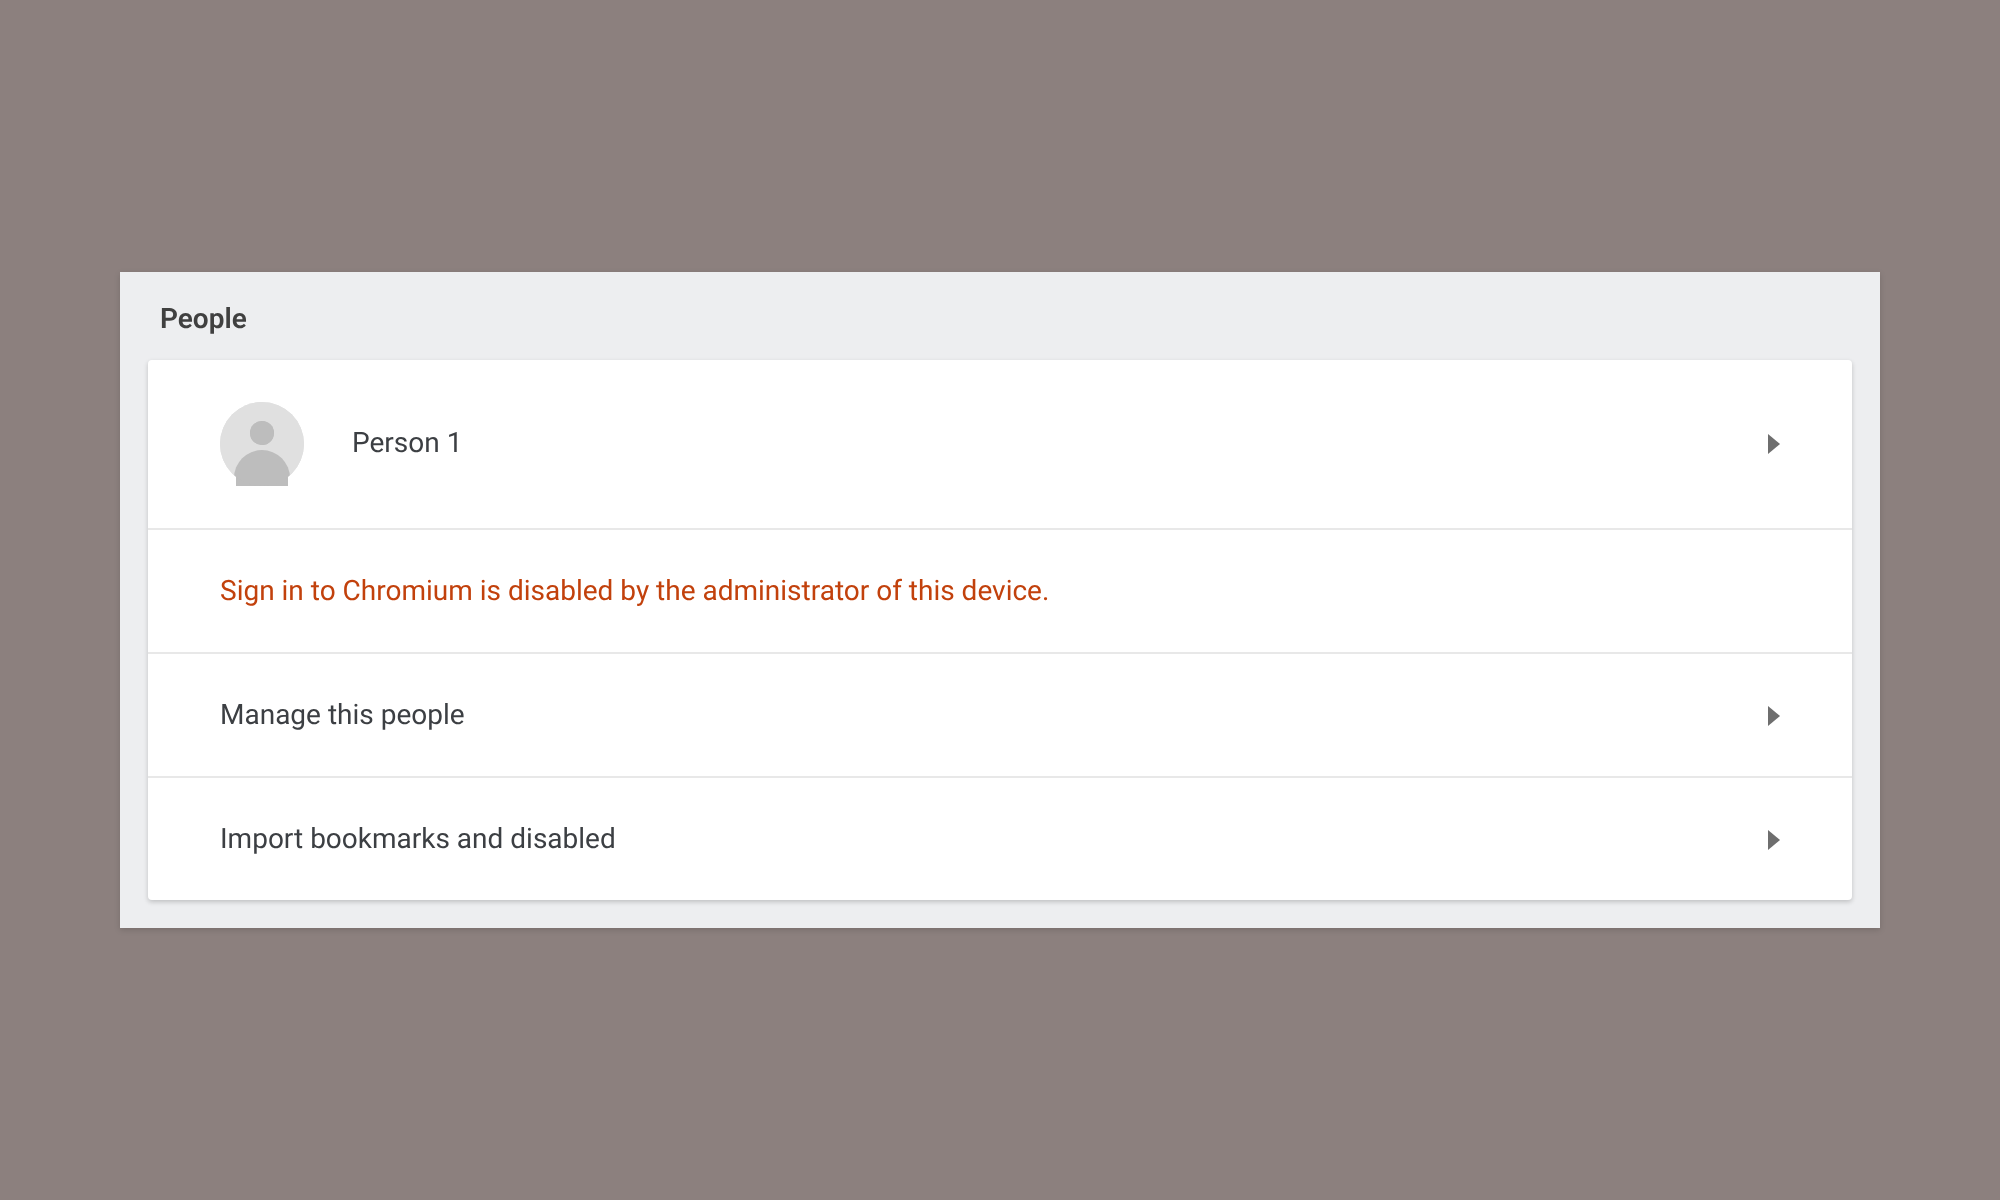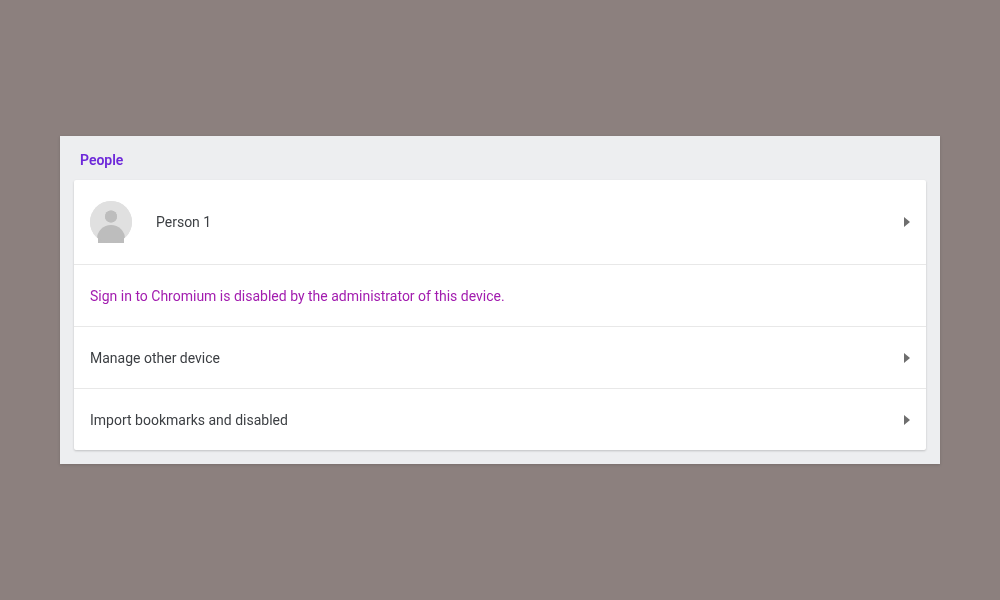--- a/index.html
+++ b/index.html
@@ -13,33 +13,33 @@
       justify-content: center;
     }
     .panel {
       width: 880px;
       background: #edeef0;
       padding: 14px;
       box-shadow: 0 1px 3px rgba(0,0,0,0.15);
     }
     .panel-title {
       font-size: 14px;
-      color: #6d28d9;
+      color: #404040;
       font-weight: 600;
       padding: 2px 6px 12px 6px;
     }
     .card {
       background: #ffffff;
       border-radius: 2px;
       box-shadow: 0 1px 2px rgba(0,0,0,0.12), 0 1px 3px rgba(0,0,0,0.08);
     }
     .row {
       display: flex;
       align-items: center;
-      padding: 0 16px;
+      padding: 0 36px;
       border-top: 1px solid #e8e8e8;
       min-height: 62px;
     }
     .row:first-child { border-top: none; }
     .row-profile {
       min-height: 84px;
     }
     .avatar {
       width: 42px;
       height: 42px;
@@ -52,21 +52,21 @@
       flex-shrink: 0;
     }
     .avatar svg { width: 42px; height: 42px; }
     .row-label {
       flex: 1;
       font-size: 14px;
       color: #3c3f43;
     }
     .row-info {
       font-size: 14px;
-      color: #a21caf;
+      color: #c2410c;
     }
     .chevron {
       width: 0;
       height: 0;
       border-top: 5px solid transparent;
       border-bottom: 5px solid transparent;
       border-left: 6px solid #6e6e6e;
       margin-left: 12px;
       flex-shrink: 0;
     }
@@ -98,21 +98,21 @@
       </div>
       <div class="row-label">Person 1</div>
       <div class="chevron"></div>
     </div>
 
     <div class="row">
       <div class="row-info">Sign in to Chromium is disabled by the administrator of this device.</div>
     </div>
 
     <div class="row">
-      <div class="row-label">Manage other device</div>
+      <div class="row-label">Manage this people</div>
       <div class="chevron"></div>
     </div>
 
     <div class="row">
       <div class="row-label">Import bookmarks and disabled</div>
       <div class="chevron"></div>
     </div>
 
   </div>
 </div>

